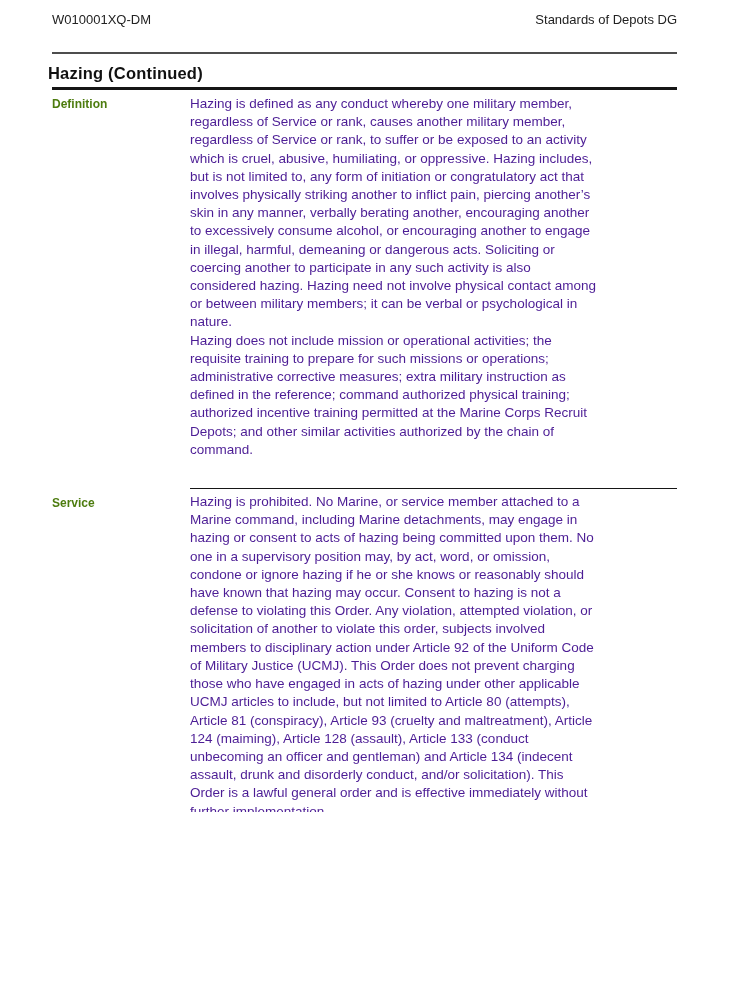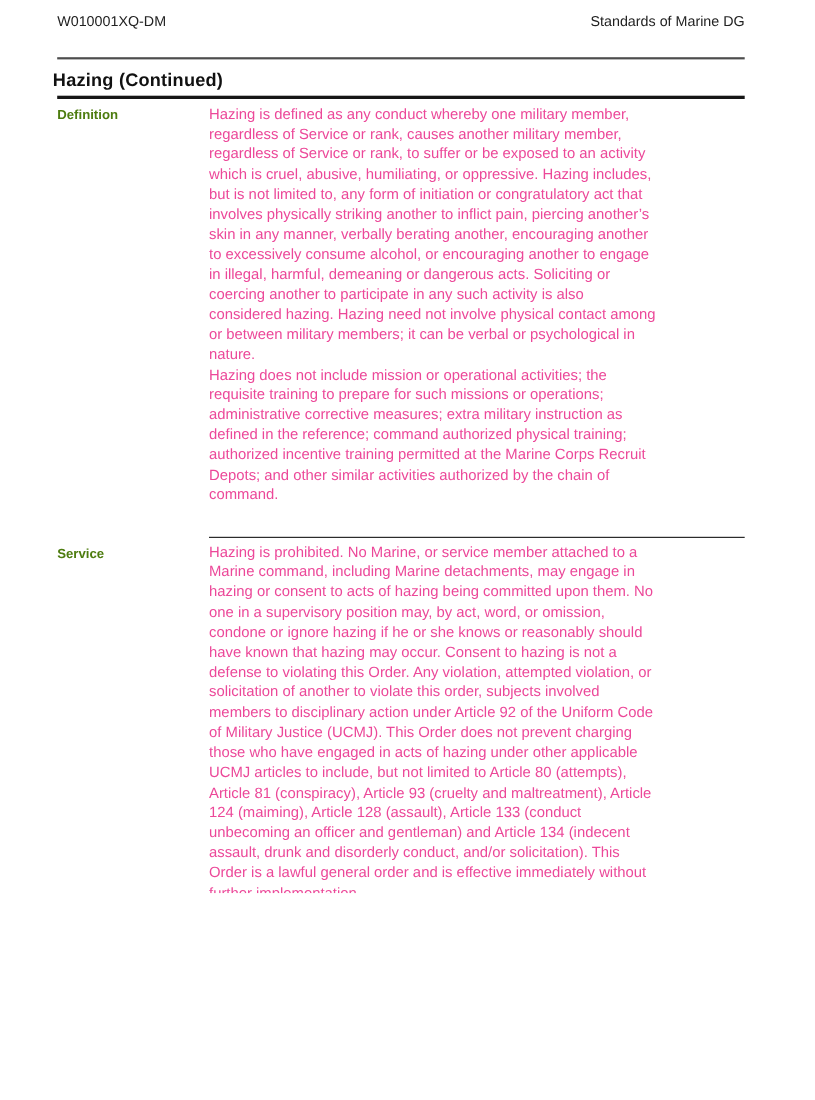--- a/index.html
+++ b/index.html
@@ -69,21 +69,21 @@
     flex: 0 0 138px;
     font-size: 12px;
     font-weight: bold;
     line-height: 18.2px;
     color: #4d7c0f;
   }
   .section-body {
     flex: 1 1 auto;
     font-size: 13.5px;
     line-height: 18.2px;
-    color: #ec4899;
+    color: #4c1d95;
   }
   .section-body p {
     margin: 0;
     white-space: pre-line;
   }
   .section-body p + p {
   }
   .row-policy {
     margin-top: 29px;
   }
@@ -103,21 +103,21 @@
     background: #4d4d4d;
   }
 </style>
 </head>
 <body>
 
 <div class="page">
 
   <div class="header">
     <span>W010001XQ-DM</span>
-    <span>Standards of Marine DG</span>
+    <span>Standards of Depots DG</span>
   </div>
 
   <div class="rule-top"></div>
 
   <h1 class="doc-title">Hazing (Continued)</h1>
 
   <div class="rule-title"></div>
 
   <div class="sections">
 

